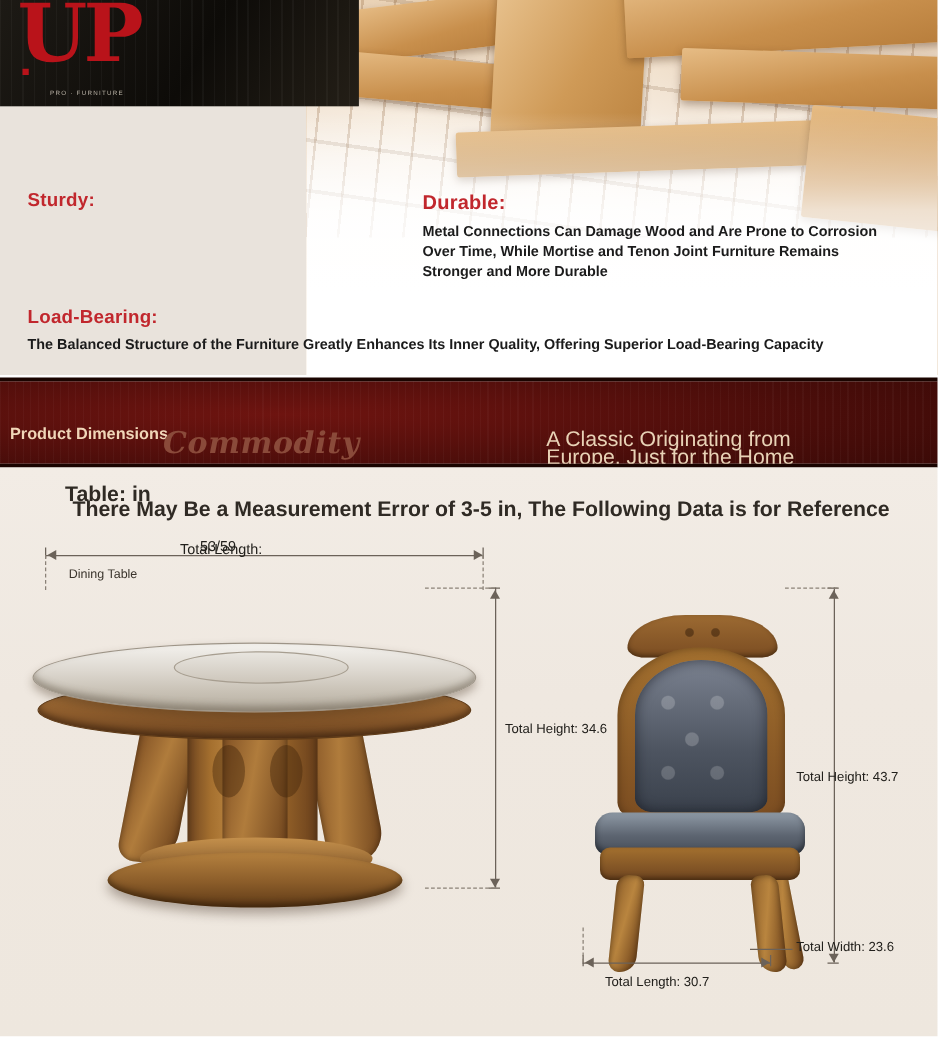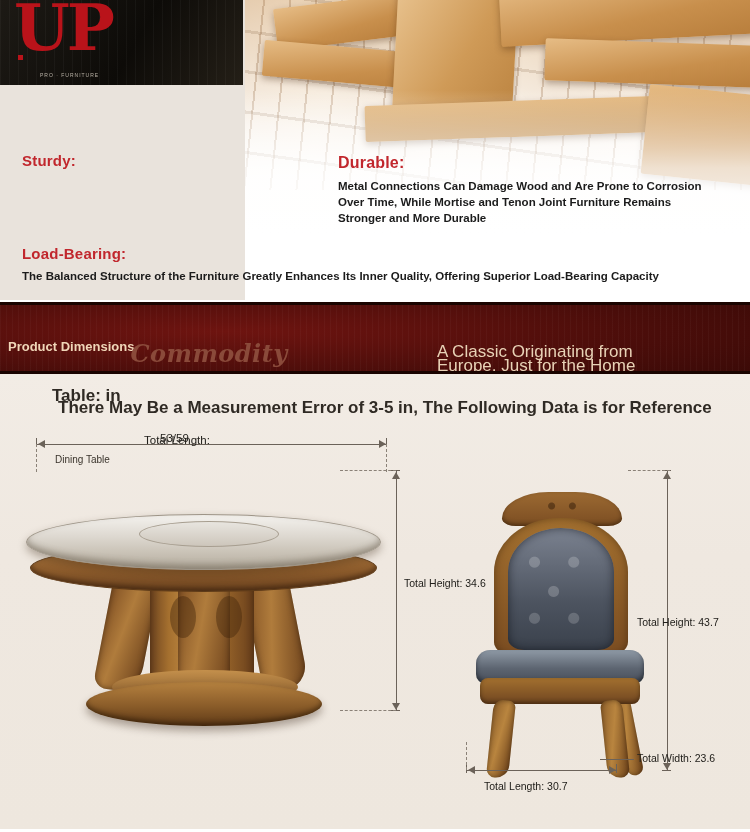--- a/index.html
+++ b/index.html
@@ -59,21 +59,21 @@
                background: linear-gradient(120deg,#e8c28e,#cf9a57 55%,#bb8340); }
   .plank.p4 { left: 255px; top: -20px; width: 260px; height: 60px; transform: rotate(-3deg); }
   .plank.p5 { left: 300px; top: 42px;  width: 215px; height: 42px; transform: rotate(2deg); }
   .plank.p6 { left: 120px; top: 100px; width: 350px; height: 36px; transform: rotate(-2deg);
                background: linear-gradient(180deg,#e2b67c,#c08c4b); }
   .plank.p7 { left: 400px; top: 90px;  width: 120px; height: 90px; transform: rotate(6deg); }
 
   .logo-tile {
     position: absolute;
     left: 0; top: 0;
-    width: 243px;
+    width: 287px;
     height: 85px;
     background: #17140f;
     overflow: hidden;
   }
   .logo-tile .tex {
     position: absolute; inset: 0;
     background:
       repeating-linear-gradient(90deg, rgba(255,255,255,0.035) 0 1px, rgba(0,0,0,0) 1px 9px),
       linear-gradient(120deg,#1d1a15,#0d0b08 55%,#241f17);
   }

